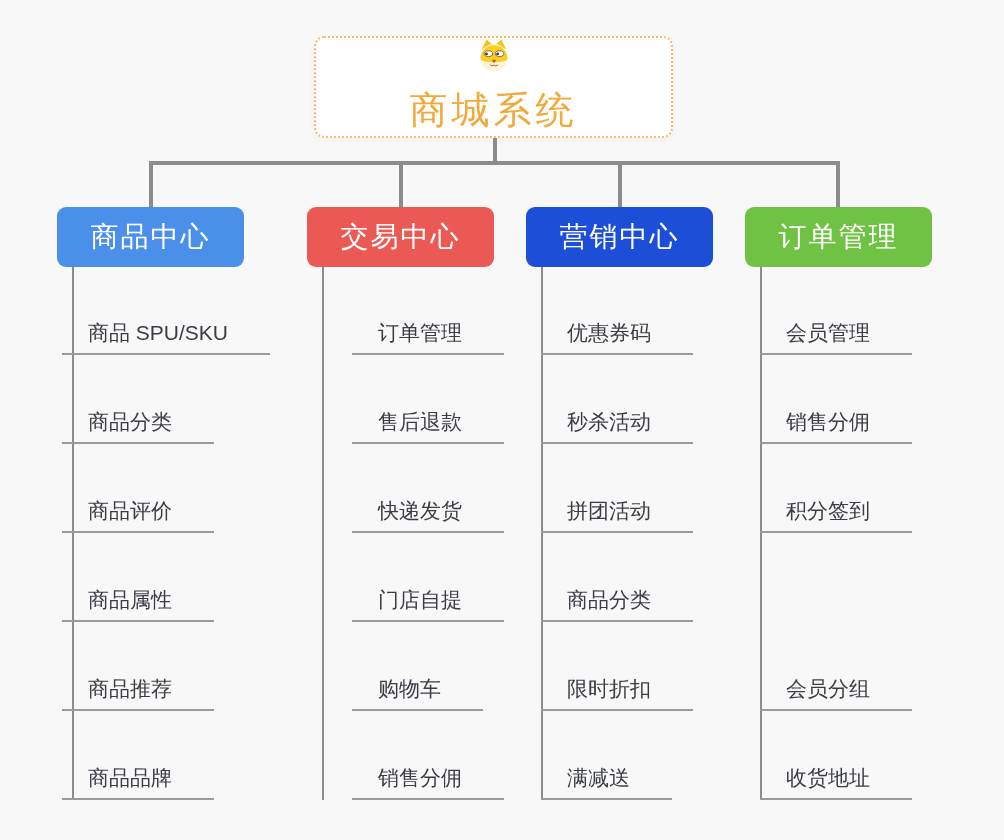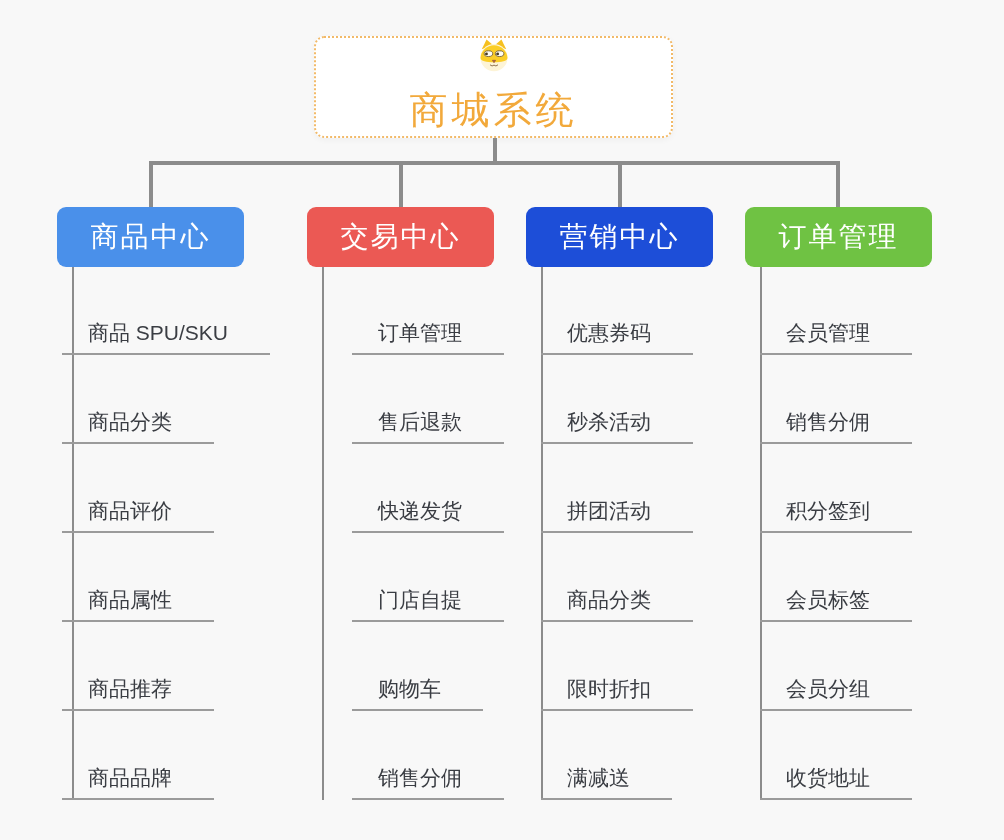--- a/index.html
+++ b/index.html
@@ -145,17 +145,16 @@
   <div class="leaf x2 r4">限时折扣</div>
   <div class="leaf x2 r5">满减送</div>
 
   <div class="branch-box c3" style="left:745px">
     <span>订单管理</span>
   </div>
   <div class="conn vline" style="left:760px"></div>
   <div class="leaf x3 r0">会员管理</div>
   <div class="leaf x3 r1">销售分佣</div>
   <div class="leaf x3 r2">积分签到</div>
-  <div class="leaf x3 r3">会员标签</div>
   <div class="leaf x3 r4">会员分组</div>
   <div class="leaf x3 r5">收货地址</div>
 
 </div>
 
 </body></html>

